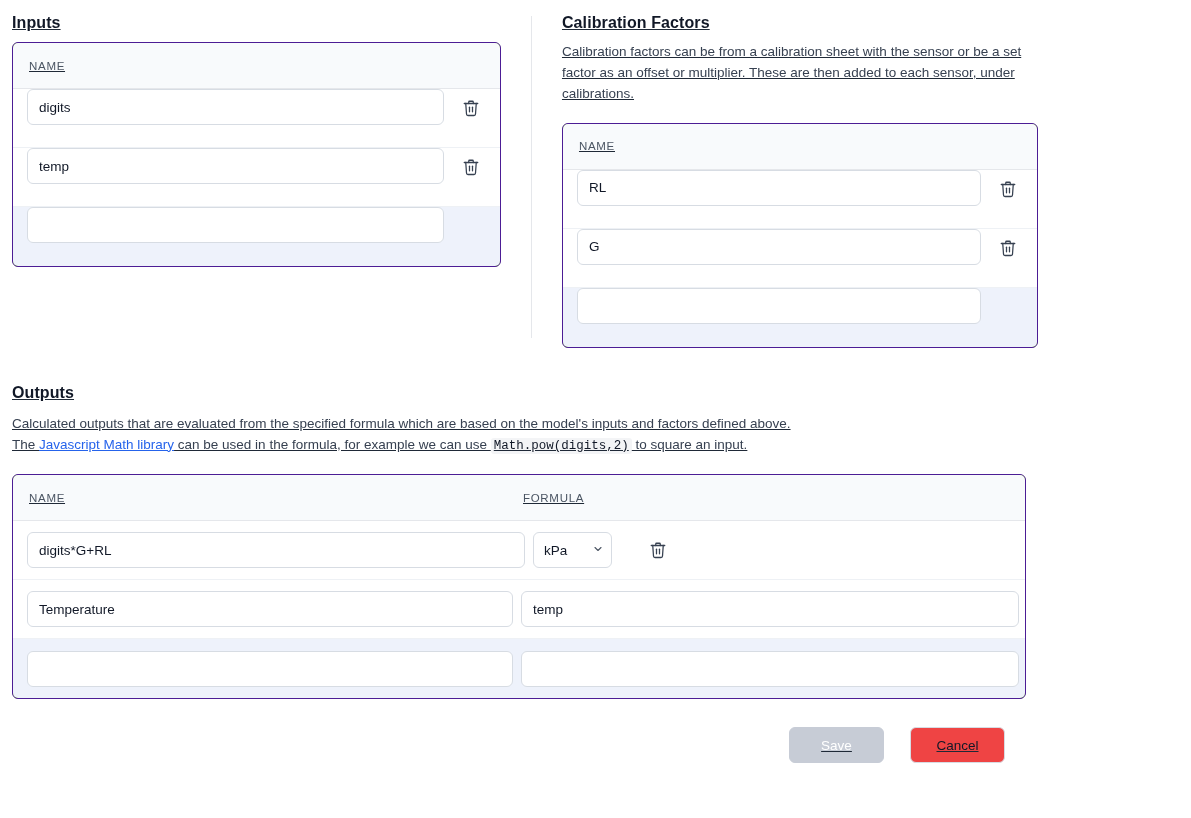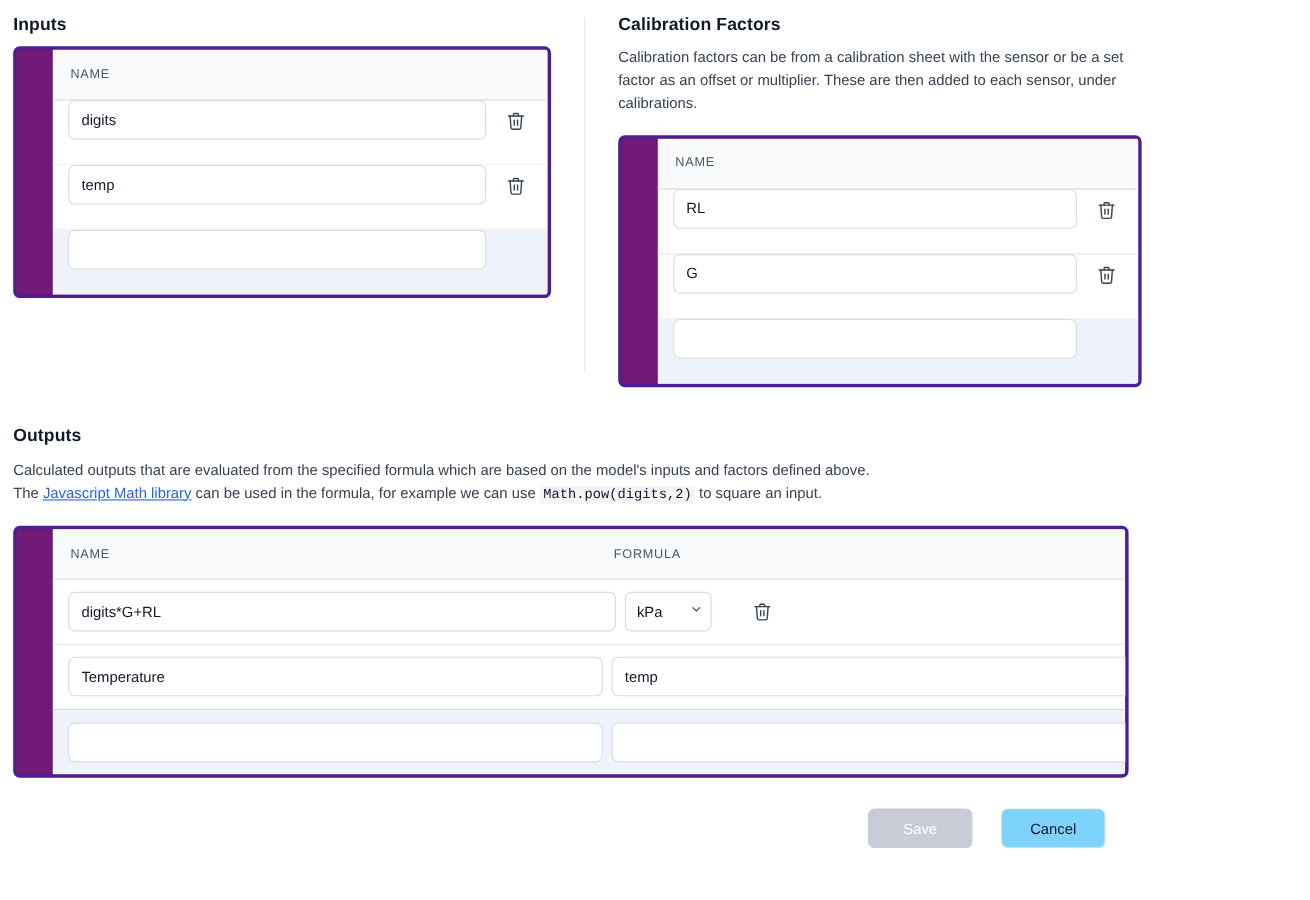--- a/index.html
+++ b/index.html
@@ -10,20 +10,21 @@
     height: 818px;
     background: #ffffff;
     font-family: "Liberation Sans", sans-serif;
     color: #1f2937;
   }
   .page {
     position: relative;
     width: 1038px;
     height: 818px;
     overflow: hidden;
+    text-decoration: underline;
   }
 
   
   .top-cols {
     display: flex;
     padding: 0;
   }
   .col {
     position: relative;
   }
@@ -54,25 +55,24 @@
   p.section-desc {
     font-size: 13.5px;
     line-height: 1.55;
     margin: 0 0 18px 0;
     color: #374151;
     max-width: 560px;
   }
 
   
   .table-card {
-    border: 3px solid #4c1d95;
+    border: 1px solid #4c1d95;
     border-radius: 6px;
     overflow: hidden;
-    background: #701a75;
-    padding-left: 33px;
+    background: #4d7c0f;
   }
   .thead {
     background: #f8fafc;
     border-bottom: 1px solid #e5e7eb;
     display: flex;
     align-items: center;
     height: 46px;
     padding: 0 16px;
   }
   .th {
@@ -217,21 +217,21 @@
     cursor: pointer;
     padding: 0 18px;
     margin-left: 16px;
   }
   .btn-save {
     background: #c7ccd6;
     color: #ffffff;
     border: 1px solid #c7ccd6;
   }
   .btn-cancel {
-    background: #7dd3fc;
+    background: #ef4444;
     color: #111827;
     border: 1px solid #d7dce3;
   }
 </style>
 </head>
 <body>
 
 <div class="page">
 
   <div class="top-cols">

